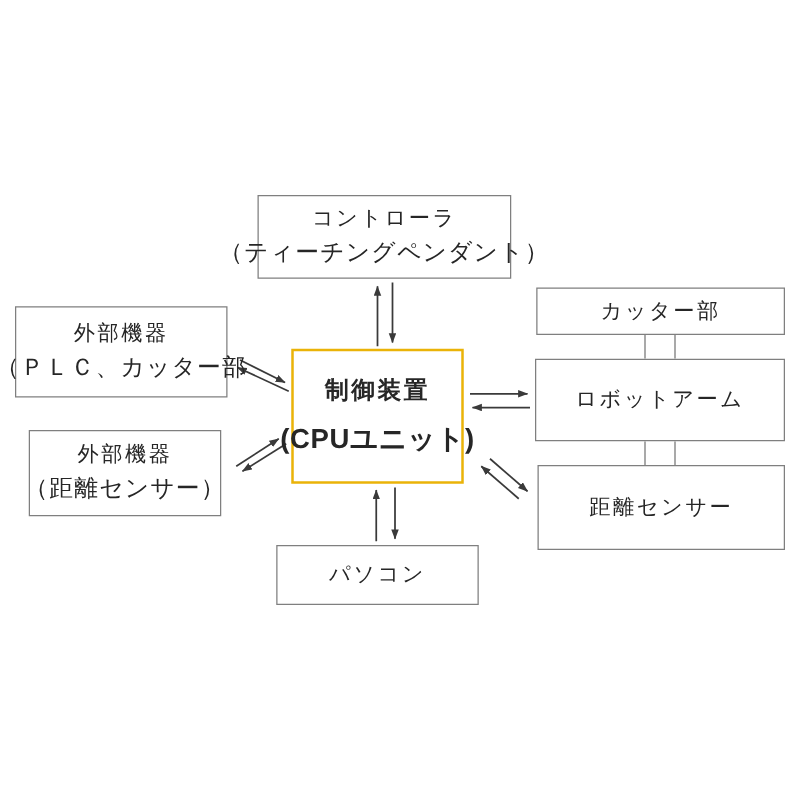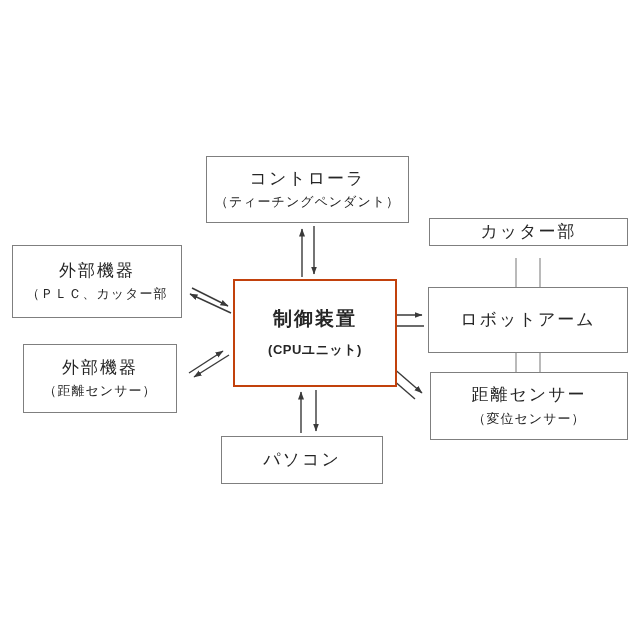--- a/index.html
+++ b/index.html
@@ -7,33 +7,33 @@
     width:640px;height:640px;background:#ffffff;position:relative;overflow:hidden;
     font-family:"Liberation Sans", sans-serif;color:#262626;
   }
   .canvas{position:absolute;left:0;top:0;width:640px;height:640px;padding-left:14px;}
   .box{
     position:absolute;background:#ffffff;border:1px solid #7f7f7f;
     display:flex;flex-direction:column;align-items:center;justify-content:center;
     text-align:center;box-sizing:border-box;
   }
   .box .title{font-size:17px;letter-spacing:2px;line-height:1.15;white-space:nowrap;}
-  .box .subtitle{font-size:13px;letter-spacing:1px;line-height:1.15;margin-top:7px;white-space:nowrap;}
+  .box .subtitle{font-size:19px;letter-spacing:1px;line-height:1.15;margin-top:7px;white-space:nowrap;}
   
   #controller-box{left:206px;top:156px;width:203px;height:67px;}
   #ext-plc-box{left:12px;top:245px;width:170px;height:73px;}
   #ext-monitor-box{left:23px;top:344px;width:154px;height:69px;}
   #cpu-box{
-    left:233px;top:279px;width:164px;height:108px;
-    border:2px solid #c2410c;font-weight:bold;
+    left:233px;top:279px;width:138px;height:108px;
+    border:2px solid #eab308;font-weight:bold;
   }
   #cpu-box .title{font-size:19px;}
-  #cpu-box .subtitle{font-size:13px;margin-top:14px;letter-spacing:0.5px;}
+  #cpu-box .subtitle{font-size:22px;margin-top:14px;letter-spacing:0.5px;}
   #pc-box{left:221px;top:436px;width:162px;height:48px;font-family:Liberation Serif, serif;}
-  #cutter-box{left:429px;top:218px;width:199px;height:28px;}
+  #cutter-box{left:429px;top:230px;width:199px;height:38px;}
   #arm-box{left:428px;top:287px;width:200px;height:66px;text-align:right;}
   #sensor-box{left:430px;top:372px;width:198px;height:68px;}
   svg.connectors{position:absolute;left:0;top:0;pointer-events:none;}
 </style>
 </head>
 <body>
 
 <div class="canvas">
 
   <svg class="connectors" width="640" height="640" viewBox="0 0 640 640">
@@ -99,16 +99,15 @@
   <div class="box" id="cutter-box">
     <div class="title">カッター部</div>
   </div>
 
   <div class="box" id="arm-box">
     <div class="title">ロボットアーム</div>
   </div>
 
   <div class="box" id="sensor-box">
     <div class="title">距離センサー</div>
-    <div class="subtitle">（変位センサー）</div>
   </div>
 
 </div>
 
 </body></html>

